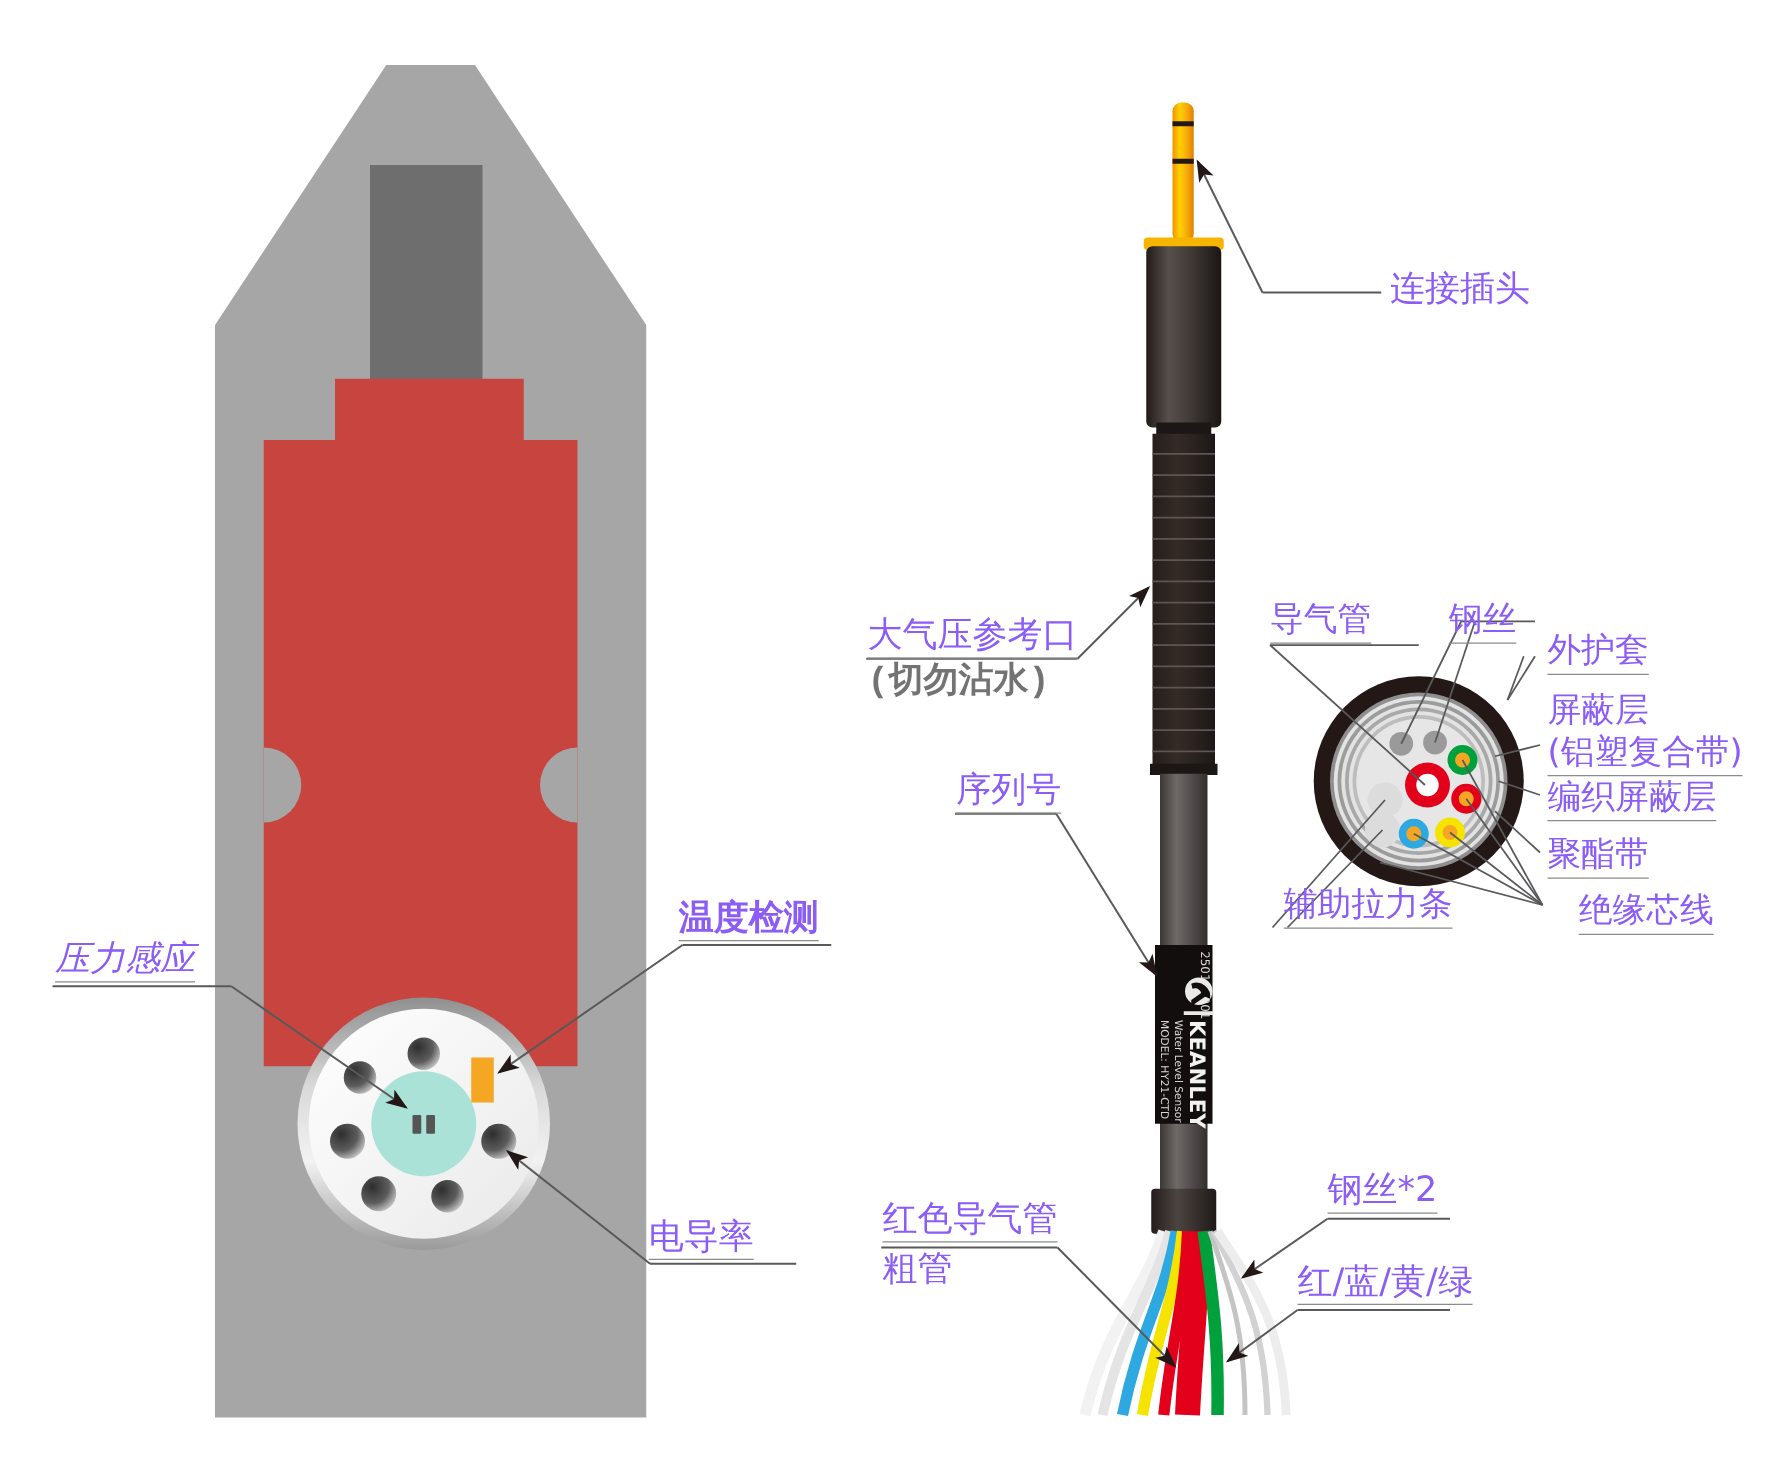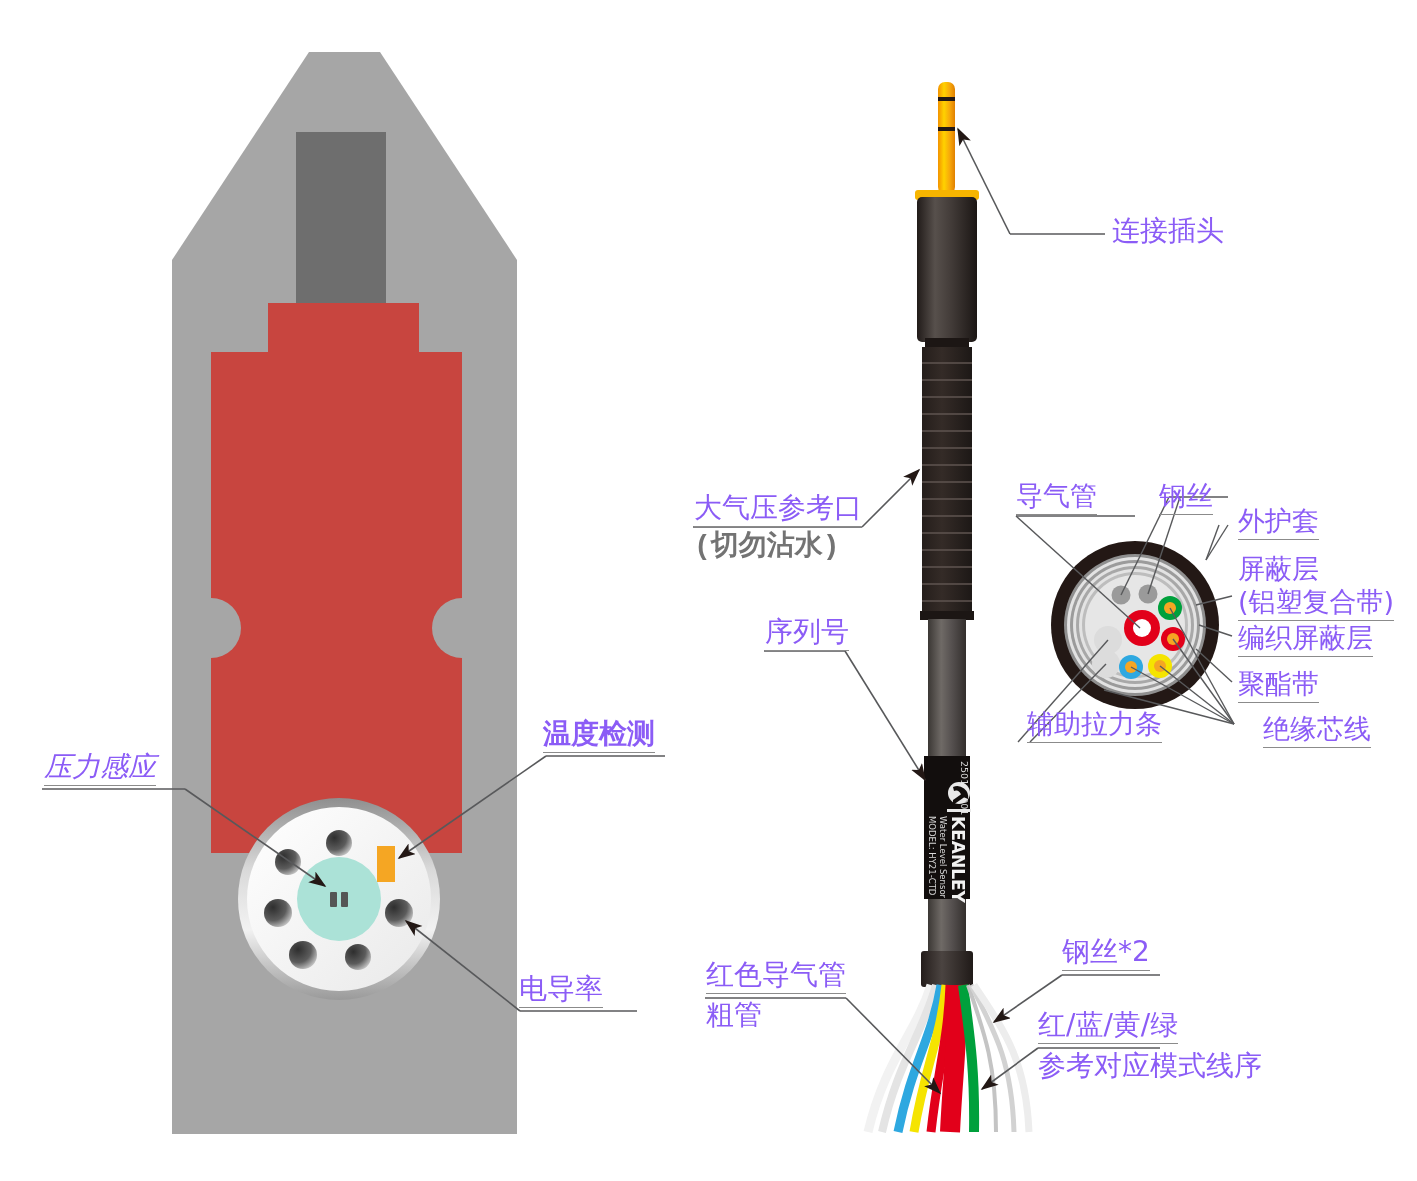--- a/index.html
+++ b/index.html
@@ -247,21 +247,20 @@
 <div class="lbl s28 u" style="left:694px;top:491px;">大气压参考口</div>
 <div class="lbl s28 red" style="left:694px;top:530px;">(切勿沾水)</div>
 
 <div class="lbl s28 u" style="left:765px;top:615px;">序列号</div>
 
 <div class="lbl s28 u" style="left:706px;top:958px;">红色导气管</div>
 <div class="lbl s28" style="left:706px;top:998px;">粗管</div>
 
 <div class="lbl s28 u" style="left:1062px;top:935px;">钢丝*2</div>
 <div class="lbl s28 u" style="left:1038px;top:1008px;">红/蓝/黄/绿</div>
-<div class="lbl s28" style="left:1038px;top:1049px;">参考对应模式线序</div>
 
 <div class="lbl s27 u" style="left:1016px;top:480px;">导气管</div>
 <div class="lbl s27 u" style="left:1159px;top:480px;">钢丝</div>
 <div class="lbl s27 u" style="left:1027px;top:708px;">辅助拉力条</div>
 
 <div class="lbl s27 u" style="left:1238px;top:505px;text-align:center;">外护套</div>
 <div class="lbl s27" style="left:1238px;top:553px;">屏蔽层</div>
 <div class="lbl s27 u" style="left:1238px;top:586px;">(铝塑复合带)</div>
 <div class="lbl s27 u" style="left:1238px;top:622px;">编织屏蔽层</div>
 <div class="lbl s27 u" style="left:1238px;top:668px;">聚酯带</div>

